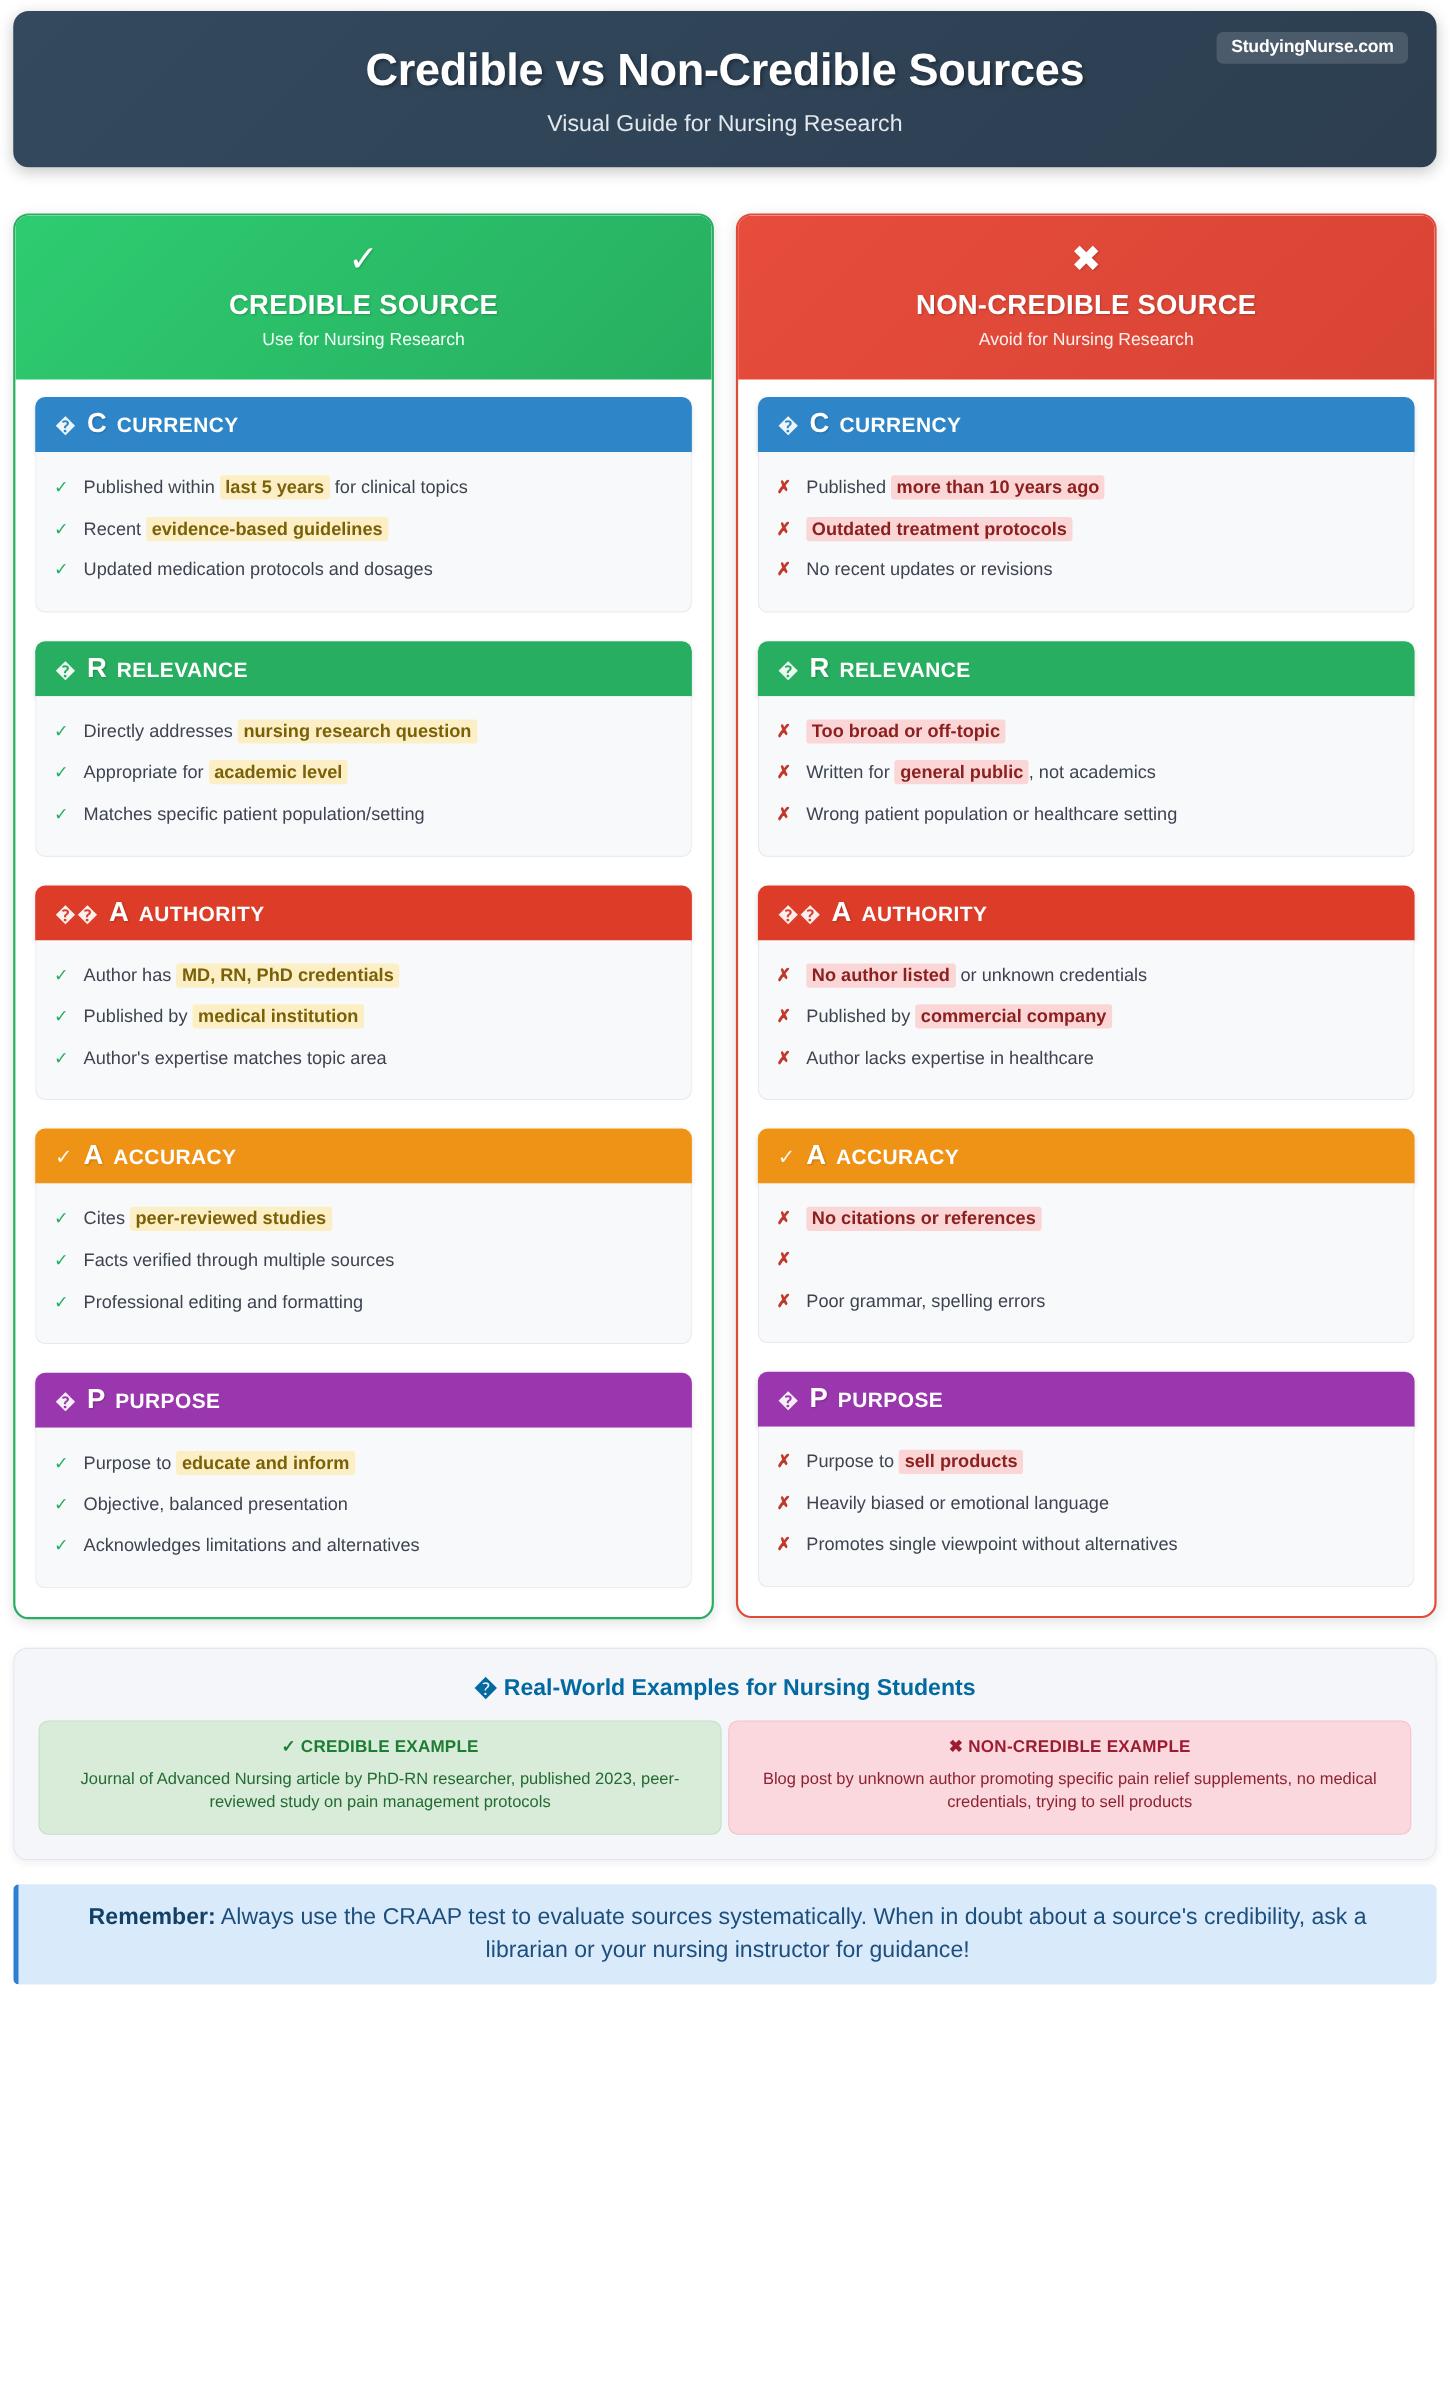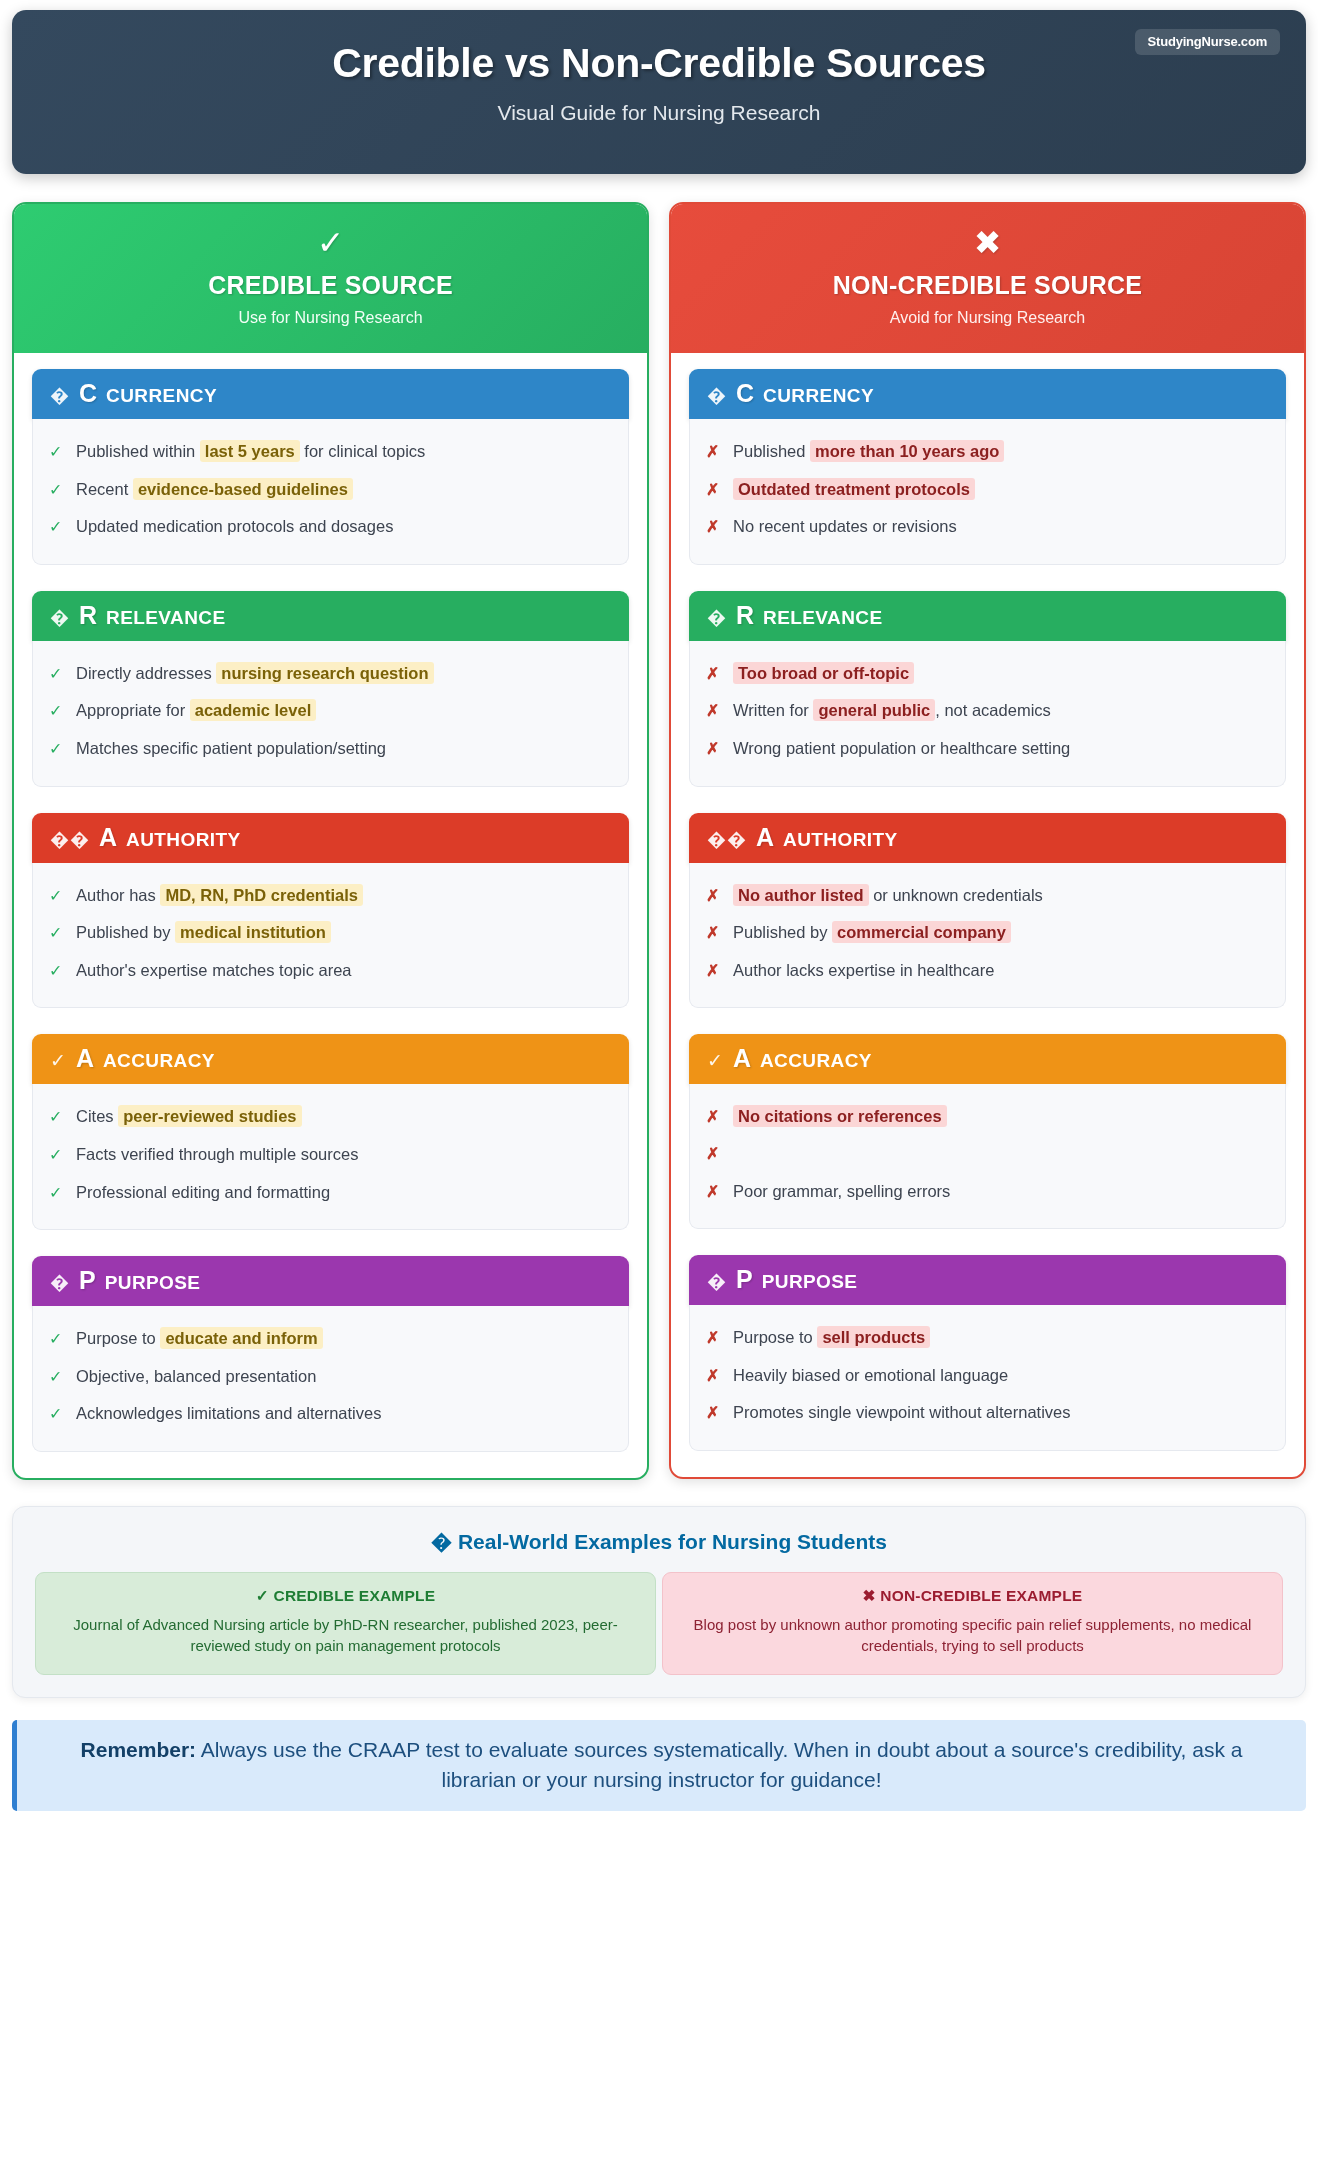--- a/index.html
+++ b/index.html
@@ -11,22 +11,22 @@
   body { padding: 10px 12px 10px 12px; }
 
   
   .header {
     position: relative;
     background: linear-gradient(135deg, #34495e 0%, #2c3e50 100%);
     border-radius: 14px;
     padding: 30px 20px 34px 20px;
     text-align: center;
     box-shadow: 0 4px 14px rgba(0,0,0,0.22);
-    margin-bottom: 28px;
-    height: 164px;
+    margin-bottom: 42px;
+    height: 142px;
   }
   .header-title {
     color: #ffffff;
     font-size: 41px;
     font-weight: bold;
     letter-spacing: -0.3px;
     text-shadow: 2px 2px 3px rgba(0,0,0,0.35);
     line-height: 1.15;
   }
   .header-sub {
@@ -34,21 +34,21 @@
     font-size: 21px;
     margin-top: 14px;
     font-weight: normal;
   }
   .brand-badge {
     position: absolute;
     top: 19px;
     right: 26px;
     background: rgba(255,255,255,0.14);
     color: #ffffff;
-    font-size: 13px;
+    font-size: 16px;
     font-weight: bold;
     padding: 5px 13px 6px 13px;
     border-radius: 6px;
     letter-spacing: -0.2px;
   }
 
   
   .columns {
     display: flex;
     gap: 20px;

